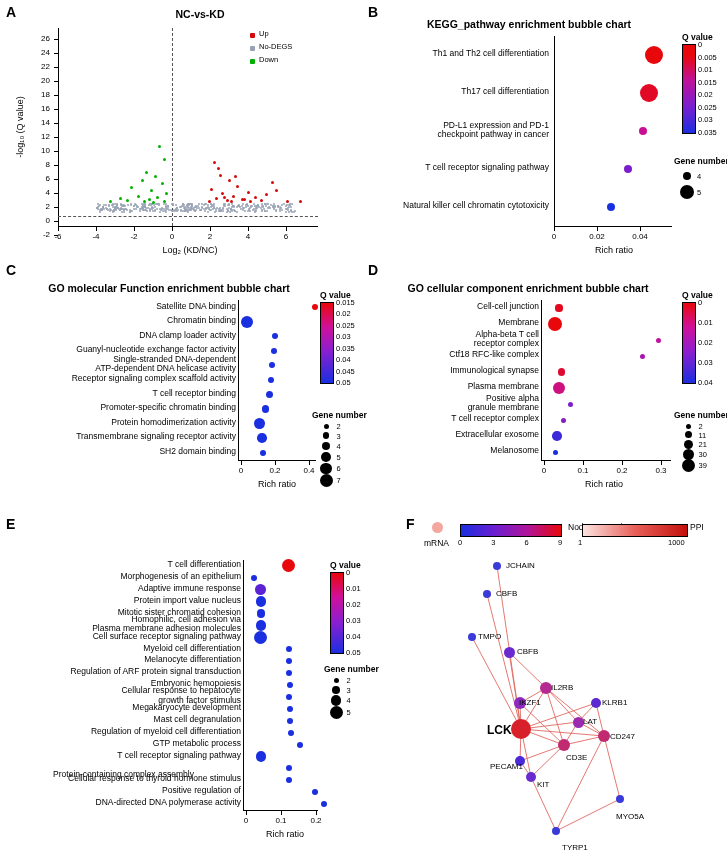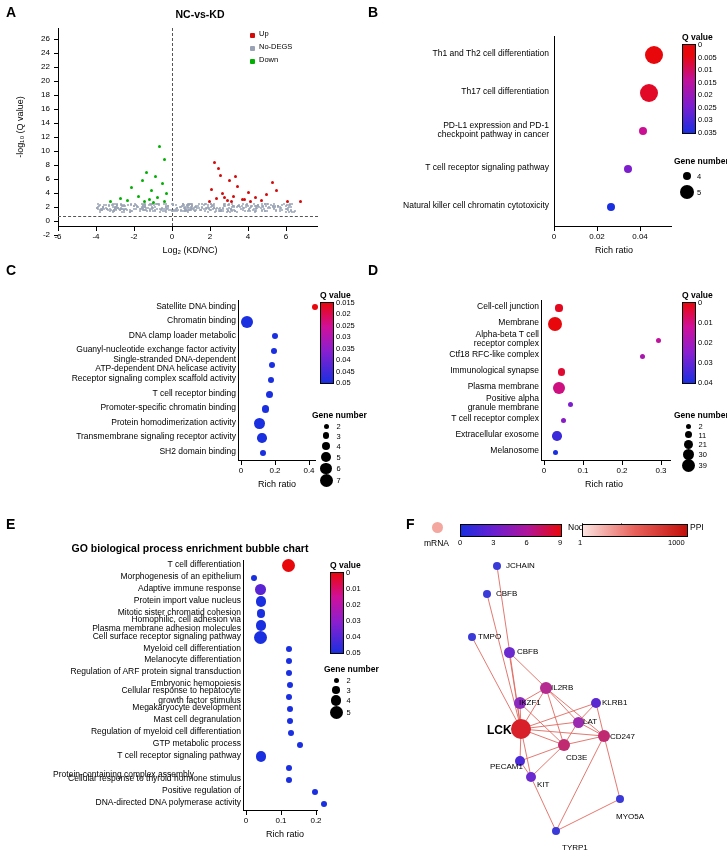--- a/index.html
+++ b/index.html
@@ -565,20 +565,21 @@
       <div class="dot" style="left:125.83333333333333px;top:199.04285714285714px;width:3px;height:3px;background:#00b000;"></div>
       <div class="dot" style="left:162.66666666666669px;top:199.75px;width:3px;height:3px;background:#00b000;"></div>
       <div class="dot" style="left:143.16666666666666px;top:200.10357142857143px;width:3px;height:3px;background:#00b000;"></div>
       <div class="dot" style="left:108.5px;top:200.45714285714286px;width:3px;height:3px;background:#00b000;"></div>
       <div class="dot" style="left:151.83333333333334px;top:200.81071428571428px;width:3px;height:3px;background:#00b000;"></div>
     </div>
 </div>
 
 <div class="panel" style="left:364px;top:0;width:363px;height:262px;">
   <div class="plabel" style="left:4px;top:4px;">B</div>
+  <div class="ptitle" style="left:20px;top:18px;width:290px;">KEGG_pathway enrichment bubble chart</div>
 
   <div class="axis-line" style="left:190px;top:36px;width:1px;height:190px;"></div>
   <div class="axis-line" style="left:190px;top:226px;width:118px;height:1px;"></div>
 
   <div id="panelB-cats">
       <div class="catlbl" style="left:20px;top:49.25px;width:165px;">
         <div>Th1 and Th2 cell differentiation</div>
       </div>
       <div class="catlbl" style="left:20px;top:87.25px;width:165px;">
         <div>Th17 cell differentiation</div>
@@ -627,33 +628,34 @@
 
   <div class="legtitle" style="left:310px;top:156px;">Gene number</div>
   <div class="gdot" style="left:319px;top:172px;width:8px;height:8px;"></div>
   <div class="legtxt" style="left:333px;top:172px;">4</div>
   <div class="gdot" style="left:316px;top:185px;width:14px;height:14px;"></div>
   <div class="legtxt" style="left:333px;top:188px;">5</div>
 </div>
 
 <div class="panel" style="left:0;top:262px;width:364px;height:240px;">
   <div class="plabel" style="left:6px;top:0px;">C</div>
+  <div class="ptitle" style="left:24px;top:20px;width:290px;">GO molecular Function enrichment bubble chart</div>
 
   <div class="axis-line" style="left:238px;top:38px;width:1px;height:160px;"></div>
   <div class="axis-line" style="left:238px;top:198px;width:78px;height:1px;"></div>
 
   <div id="panelC-cats">
       <div class="catlbl" style="left:14px;top:39.52272727272727px;width:222px;">
         <div>Satellite DNA binding</div>
       </div>
       <div class="catlbl" style="left:14px;top:54.06818181818181px;width:222px;">
         <div>Chromatin binding</div>
       </div>
       <div class="catlbl" style="left:14px;top:68.61363636363636px;width:222px;">
-        <div>DNA clamp loader metabolic</div>
+        <div>DNA clamp loader activity</div>
       </div>
       <div class="catlbl" style="left:14px;top:83.1590909090909px;width:222px;">
         <div>Guanyl-nucleotide exchange factor activity</div>
       </div>
       <div class="catlbl" style="left:14px;top:92.95454545454545px;width:222px;">
         <div>Single-stranded DNA-dependent</div>
         <div>ATP-dependent DNA helicase activity</div>
       </div>
       <div class="catlbl" style="left:14px;top:112.25px;width:222px;">
         <div>Receptor signaling complex scaffold activity</div>
@@ -723,20 +725,21 @@
       <div class="legtxt" style="left:336.5px;top:190.93px;">5</div>
       <div class="gdot" style="left:320.3px;top:200.66000000000003px;width:11.4px;height:11.4px;"></div>
       <div class="legtxt" style="left:336.5px;top:202.36px;">6</div>
       <div class="gdot" style="left:319.5px;top:211.85000000000002px;width:13px;height:13px;"></div>
       <div class="legtxt" style="left:336.5px;top:214.35000000000002px;">7</div>
     </div>
 </div>
 
 <div class="panel" style="left:364px;top:262px;width:363px;height:240px;">
   <div class="plabel" style="left:4px;top:0px;">D</div>
+  <div class="ptitle" style="left:14px;top:20px;width:300px;">GO cellular component enrichment bubble chart</div>
 
   <div class="axis-line" style="left:177px;top:38px;width:1px;height:160px;"></div>
   <div class="axis-line" style="left:177px;top:198px;width:130px;height:1px;"></div>
 
   <div id="panelD-cats">
       <div class="catlbl" style="left:8px;top:40.25px;width:167px;">
         <div>Cell-cell junction</div>
       </div>
       <div class="catlbl" style="left:8px;top:56.25px;width:167px;">
         <div>Membrane</div>
@@ -813,21 +816,20 @@
       <div class="legtxt" style="left:334.5px;top:178.2px;">21</div>
       <div class="gdot" style="left:318.5px;top:186.85px;width:11px;height:11px;"></div>
       <div class="legtxt" style="left:334.5px;top:188.35px;">30</div>
       <div class="gdot" style="left:317.5px;top:196.7px;width:13px;height:13px;"></div>
       <div class="legtxt" style="left:334.5px;top:199.2px;">39</div>
     </div>
 </div>
 
 <div class="panel" style="left:0;top:502px;width:400px;height:362px;">
   <div class="plabel" style="left:6px;top:14px;">E</div>
-  <div class="ptitle" style="left:40px;top:40px;width:300px;">GO biological process enrichment bubble chart</div>
 
   <div class="axis-line" style="left:243px;top:58px;width:1px;height:250px;"></div>
   <div class="axis-line" style="left:243px;top:308px;width:75px;height:1px;"></div>
 
   <div id="panelE-cats">
       <div class="catlbl" style="left:6px;top:58.20238095238095px;width:235px;">
         <div>T cell differentiation</div>
       </div>
       <div class="catlbl" style="left:6px;top:70.10714285714286px;width:235px;">
         <div>Morphogenesis of an epithelium</div>

